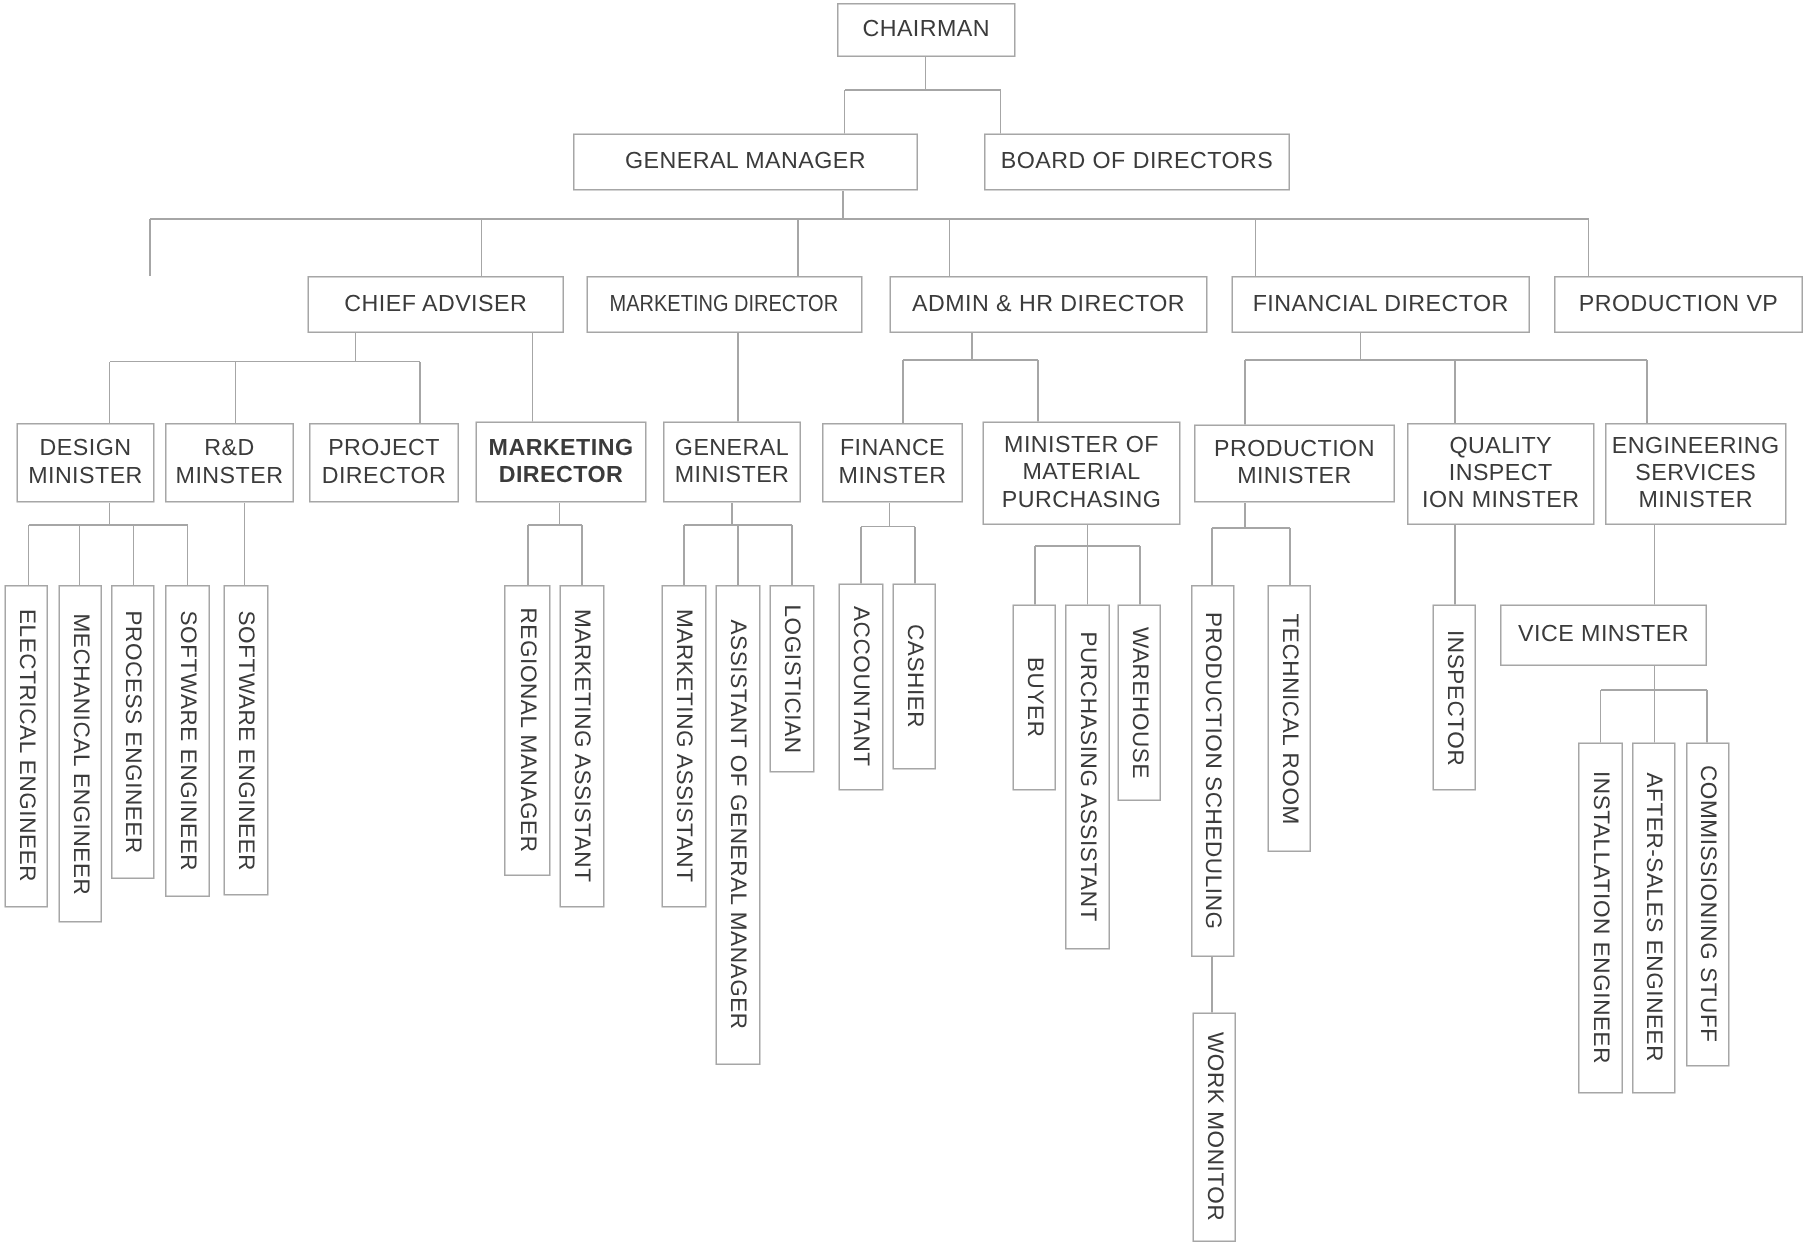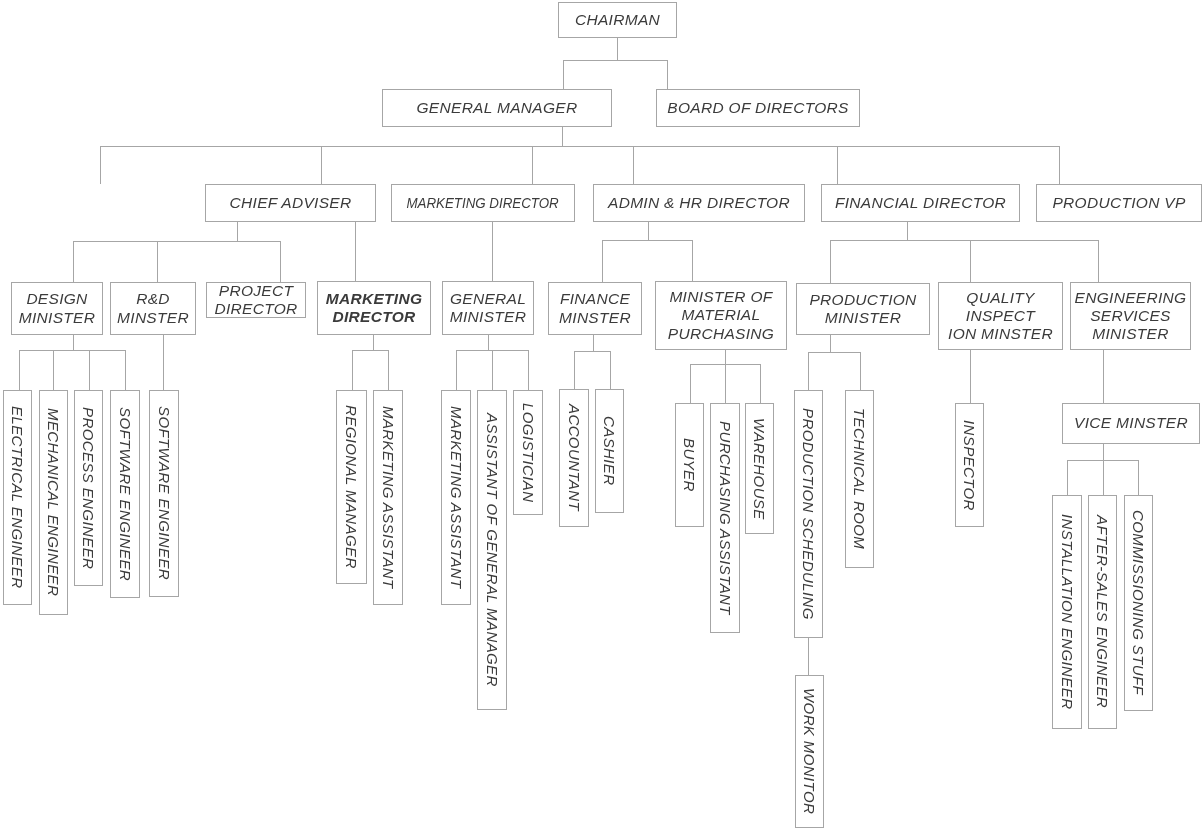--- a/index.html
+++ b/index.html
@@ -30,21 +30,20 @@
   .node {
     position: absolute;
     box-sizing: border-box;
     border: 1px solid #a6a6a6;
     background: #ffffff;
     color: #3b3b3b;
     display: flex;
     align-items: center;
     justify-content: center;
     text-align: center;
-    font-style: italic;
   }
   .node.h span {
     white-space: pre-line;
     font-size: 15.5px;
     line-height: 1.18;
     letter-spacing: 0.3px;
   }
   .node.v span {
     writing-mode: vertical-rl;
     white-space: nowrap;
@@ -156,21 +155,21 @@
       <span>PRODUCTION VP</span>
     </div>
     <div class="node h" style="left: 11px; top: 282px; width: 92px; height: 53px;">
       <span>DESIGN
 MINISTER</span>
     </div>
     <div class="node h" style="left: 110px; top: 282px; width: 86px; height: 53px;">
       <span>R&amp;D
 MINSTER</span>
     </div>
-    <div class="node h" style="left: 206px; top: 282px; width: 100px; height: 36px;">
+    <div class="node h" style="left: 206px; top: 282px; width: 100px; height: 53px;">
       <span>PROJECT
 DIRECTOR</span>
     </div>
     <div class="node h bold" style="left: 317px; top: 281px; width: 114px; height: 54px;">
       <span>MARKETING
 DIRECTOR</span>
     </div>
     <div class="node h" style="left: 442px; top: 281px; width: 92px; height: 54px;">
       <span>GENERAL
 MINISTER</span>
@@ -191,21 +190,21 @@
     <div class="node h" style="left: 938px; top: 282px; width: 125px; height: 68px;">
       <span>QUALITY
 INSPECT
 ION MINSTER</span>
     </div>
     <div class="node h" style="left: 1070px; top: 282px; width: 121px; height: 68px;">
       <span>ENGINEERING
 SERVICES
 MINISTER</span>
     </div>
-    <div class="node h" style="left: 1062px; top: 403px; width: 138px; height: 41px;">
+    <div class="node h" style="left: 1000px; top: 403px; width: 138px; height: 41px;">
       <span>VICE MINSTER</span>
     </div>
     <div class="node v" style="left: 3px; top: 390px; width: 29px; height: 215px;">
       <span>ELECTRICAL ENGINEER</span>
     </div>
     <div class="node v" style="left: 39px; top: 390px; width: 29px; height: 225px;">
       <span>MECHANICAL ENGINEER</span>
     </div>
     <div class="node v" style="left: 74px; top: 390px; width: 29px; height: 196px;">
       <span>PROCESS ENGINEER</span>

